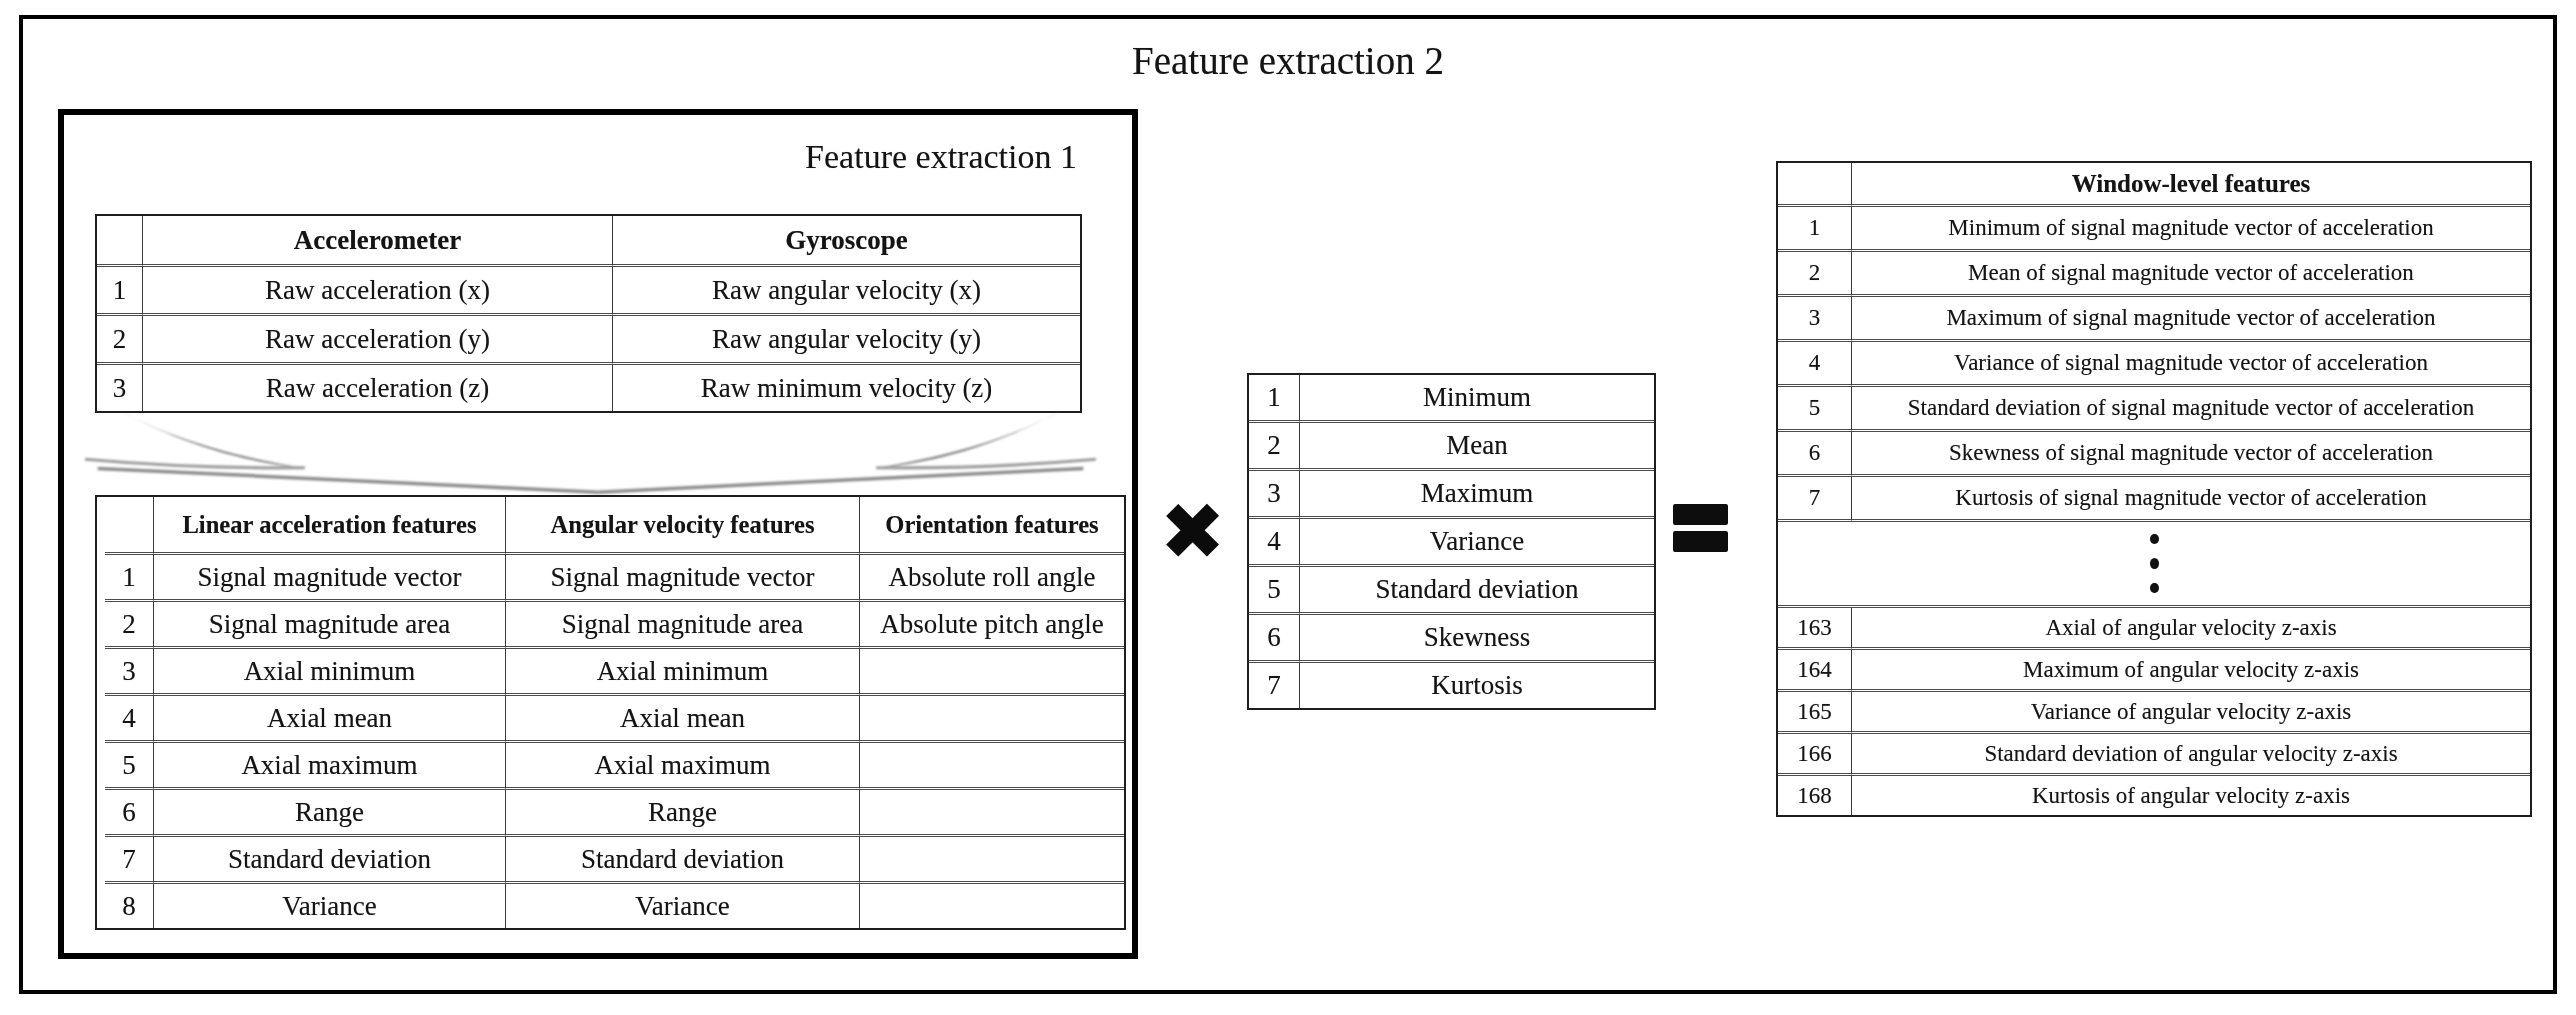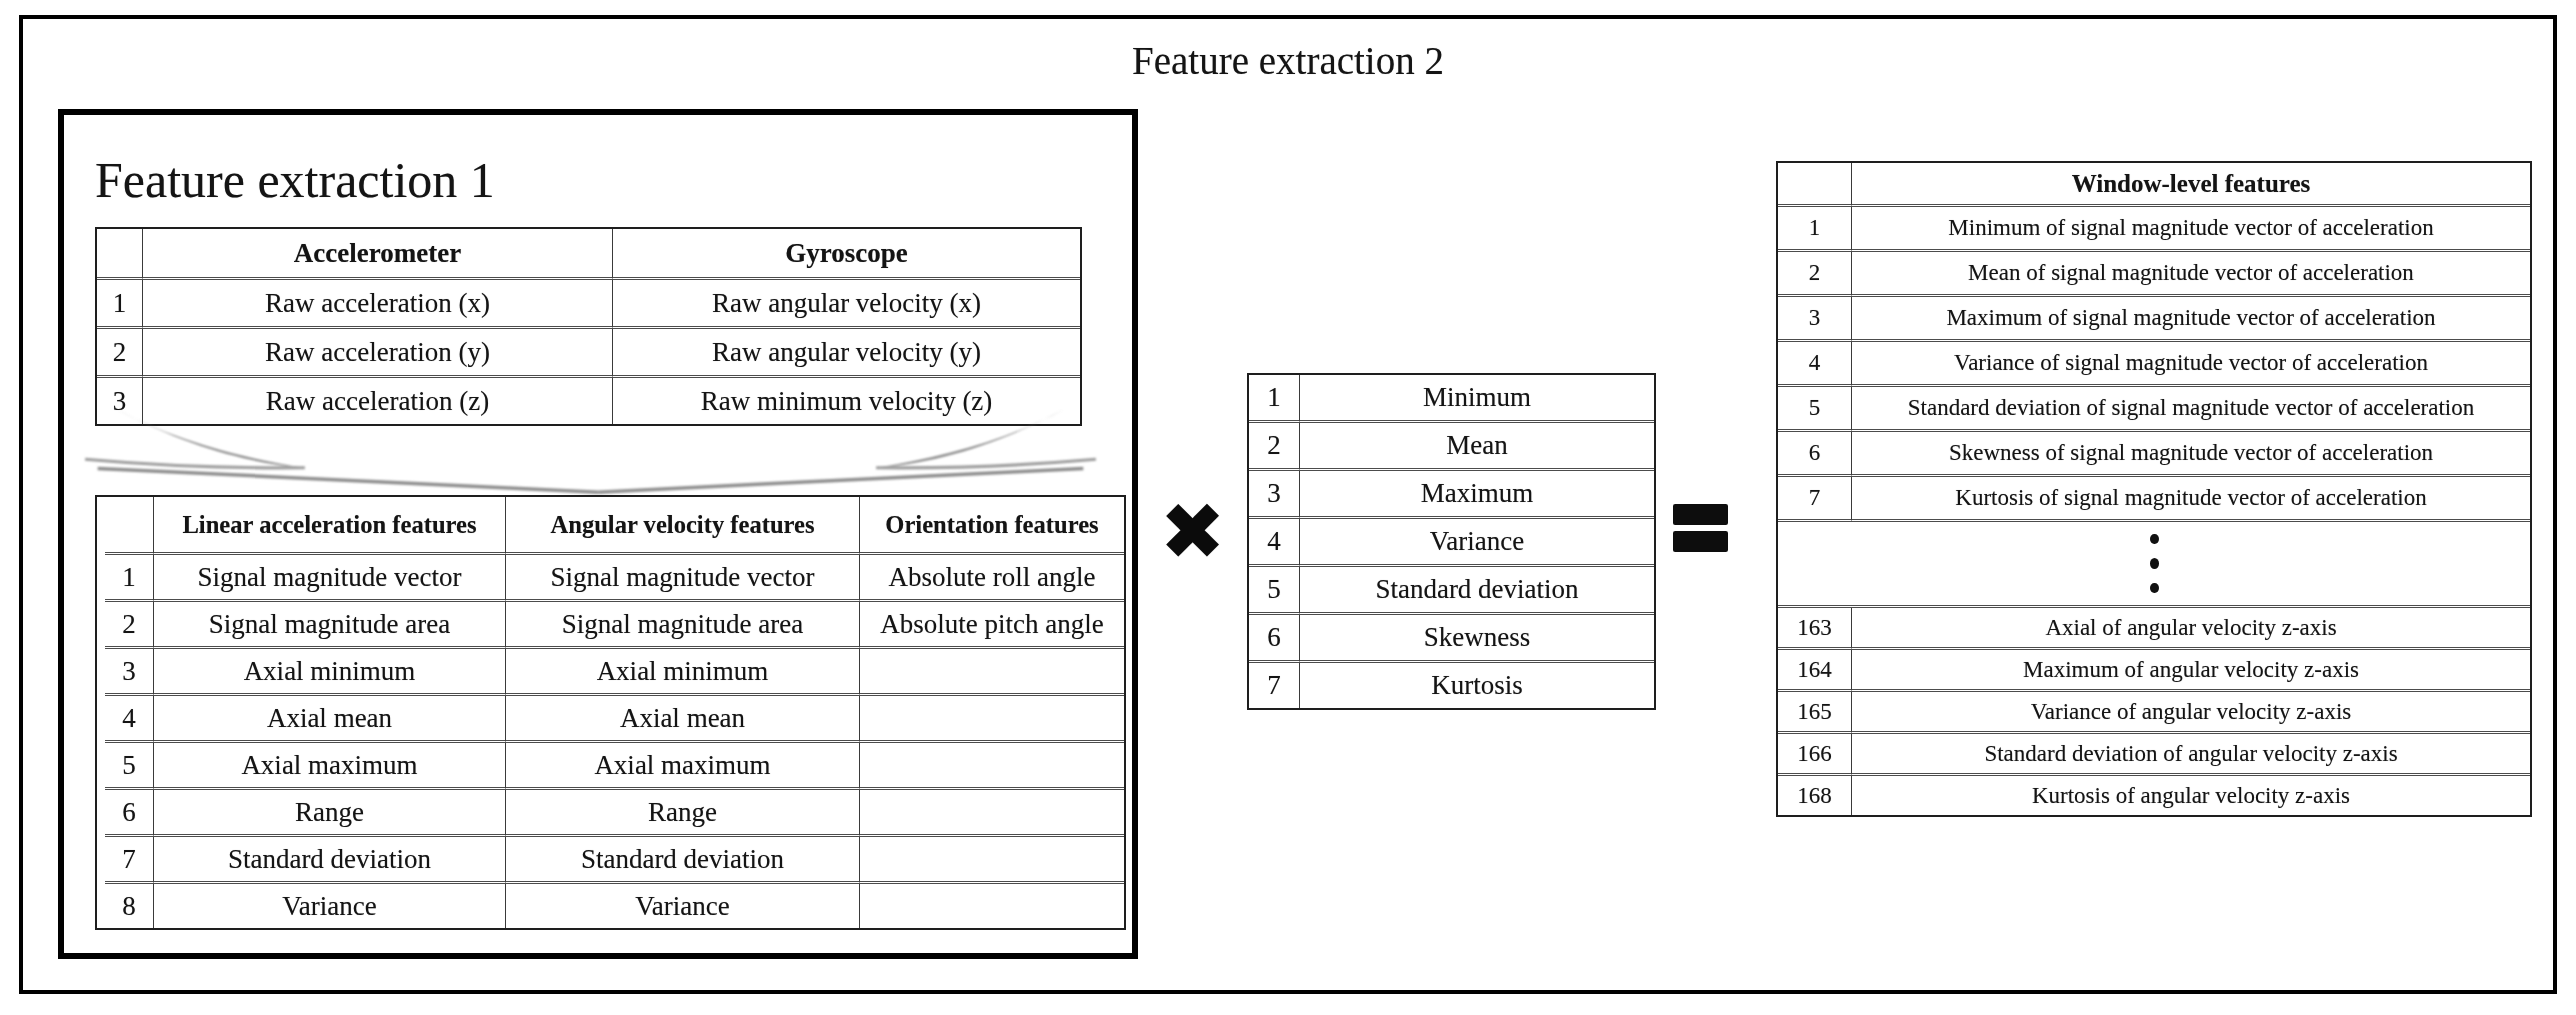--- a/index.html
+++ b/index.html
@@ -5,32 +5,32 @@
   html,body{margin:0;padding:0;background:#fff;}
   .canvas{position:relative;width:2576px;height:1016px;background:#fff;overflow:hidden;
           font-family:"Liberation Serif",serif;color:#141414;}
   .txt{ text-shadow:0 0 0.8px rgba(0,0,0,.35); }
 
   .outer-frame{position:absolute;left:19px;top:14.7px;width:2530px;height:971px;border:4.9px solid #000;}
   .fe1-box{position:absolute;left:58px;top:109px;width:1068px;height:838px;border:6.3px solid #000;}
 
   .main-title{position:absolute;left:0;top:39px;width:2576px;text-align:center;
               font-size:39px;line-height:43px;}
-  .fe1-title{position:absolute;left:95px;top:135px;width:982px;text-align:left;
-             font-size:50px;line-height:43px;margin-top:24px;}
+  .fe1-title{position:absolute;left:95px;top:135px;width:982px;text-align:right;
+             font-size:34px;line-height:43px;}
 
   table.t{position:absolute;border-collapse:separate;border-spacing:0;table-layout:fixed;
           background:#fff;border:2.1px solid #1e1e1e;}
   table.t td{border-right:1.4px solid #3a3a3a;border-bottom:3.5px double #4c4c4c;
              text-align:center;vertical-align:middle;padding:0;overflow:hidden;white-space:nowrap;}
   table.t td:last-child{border-right:0;}
   table.t tr:last-child td{border-bottom:0;}
   .hdr{font-weight:bold;}
 
-  .sensor{left:95px;top:227px;width:984px;}
+  .sensor{left:95px;top:214px;width:984px;}
   .sensor td{font-size:27px;}
   .sensor .h td{height:48px;}
   .sensor .r td{height:46px;}
 
   .feat{left:95px;top:495px;width:1019px;padding-left:8px;}
   .feat td{font-size:27px;}
   .feat .hdr{font-size:24.6px;}
   .feat .h td{height:55px;}
   .feat .r td{height:44px;}
 

